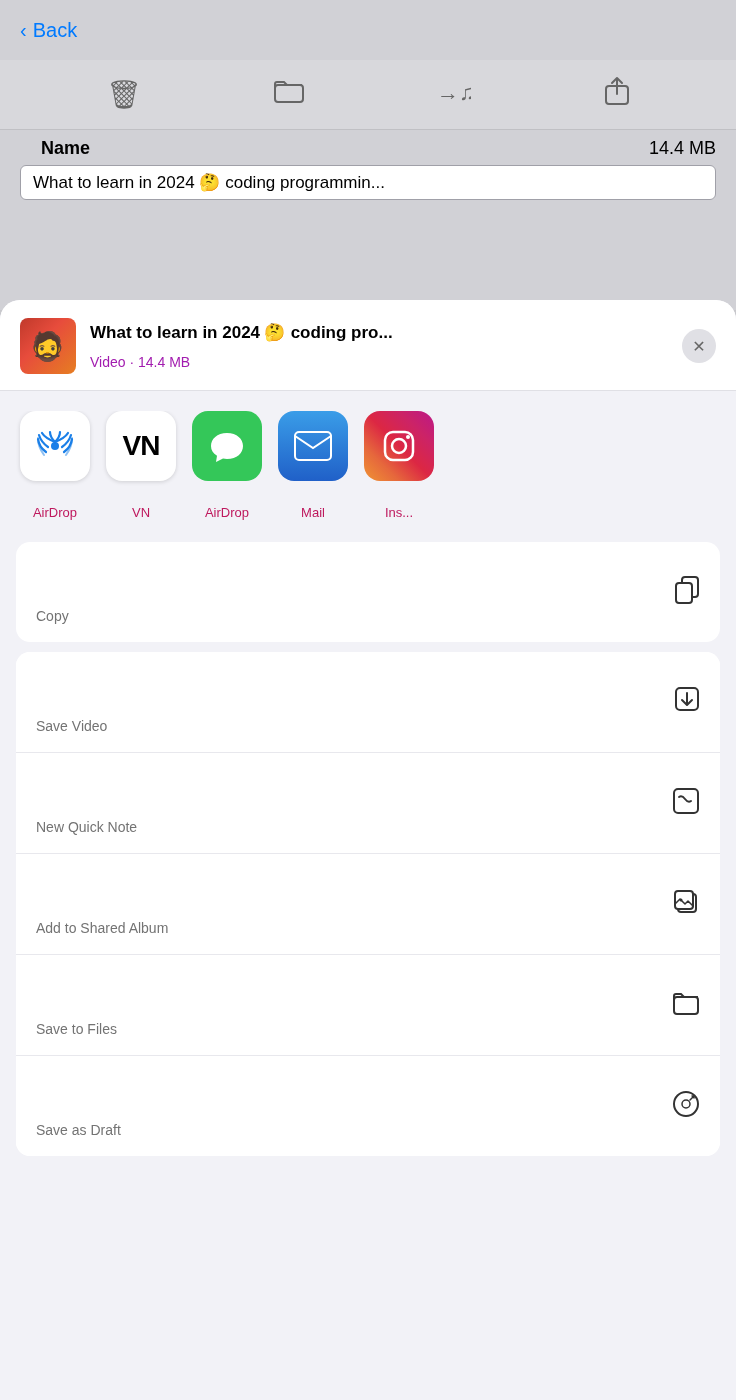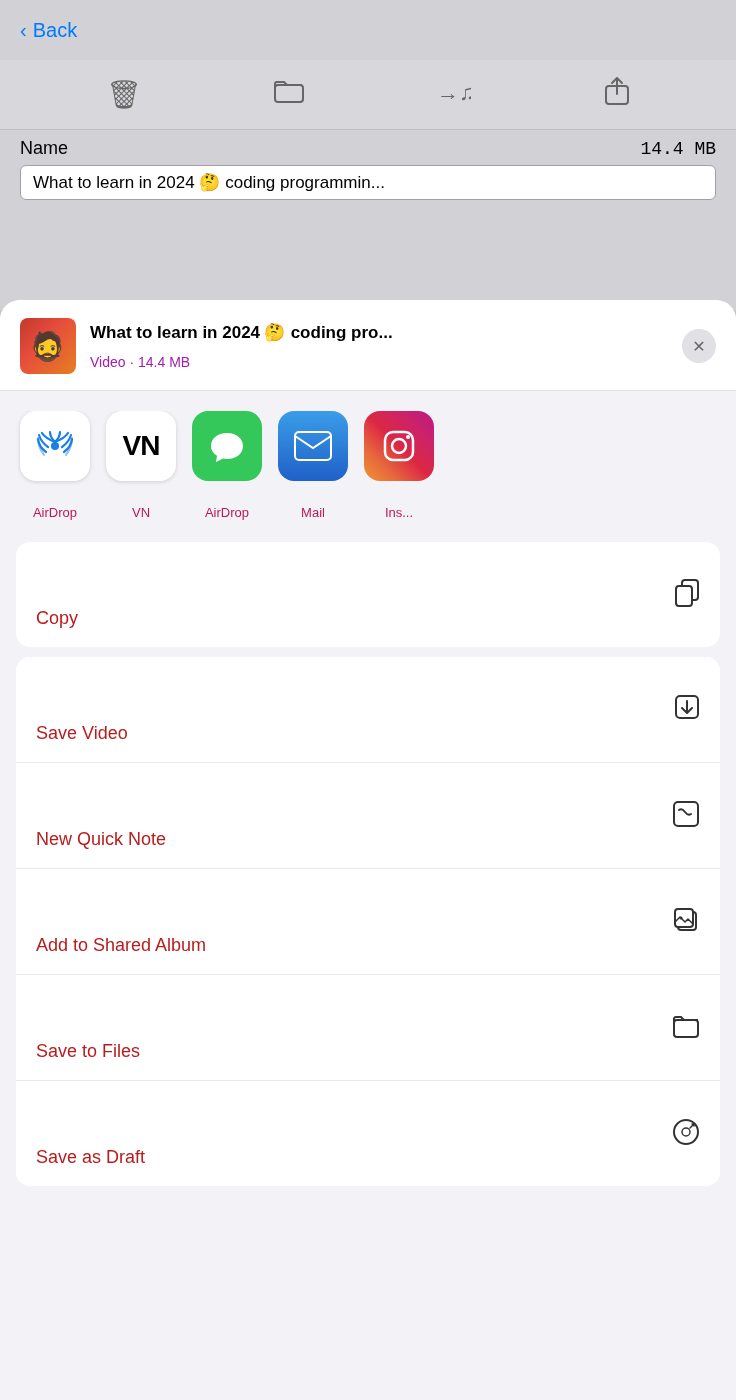--- a/index.html
+++ b/index.html
@@ -61,29 +61,29 @@
       top: 130px; left: 0; right: 0;
       display: flex;
       align-items: center;
       justify-content: space-between;
       padding: 8px 20px;
       background: #d1d1d6;
     }
 
     .name-label {
       font-size: 18px;
-      font-weight: 400;
+      font-weight: 700;
       color: #000;
+      margin-left: 21px;
     }
 
     .size-label {
       font-size: 18px;
       font-weight: 400;
       color: #000;
-      font-family: Liberation Mono, monospace;
     }
 
     .bg-filename-input {
       position: absolute;
       top: 165px; left: 20px; right: 20px;
       height: 35px;
       background: #fff;
       border: 1.5px solid #a0a0a8;
       border-radius: 6px;
       display: flex;
@@ -278,22 +278,22 @@
       border-bottom: 1px solid #e8e8ed;
       cursor: pointer;
       background: #fff;
     }
 
     .action-item:last-child {
       border-bottom: none;
     }
 
     .action-label {
-      font-size: 18px;
-      color: #b91c1c;
+      font-size: 14px;
+      color: #737373;
       font-weight: 400;
       margin-top: 48px;
     }
   </style>
 </head>
 <body>
 
 <div class="bg-screen"></div>
 
 <div class="bg-topbar">

